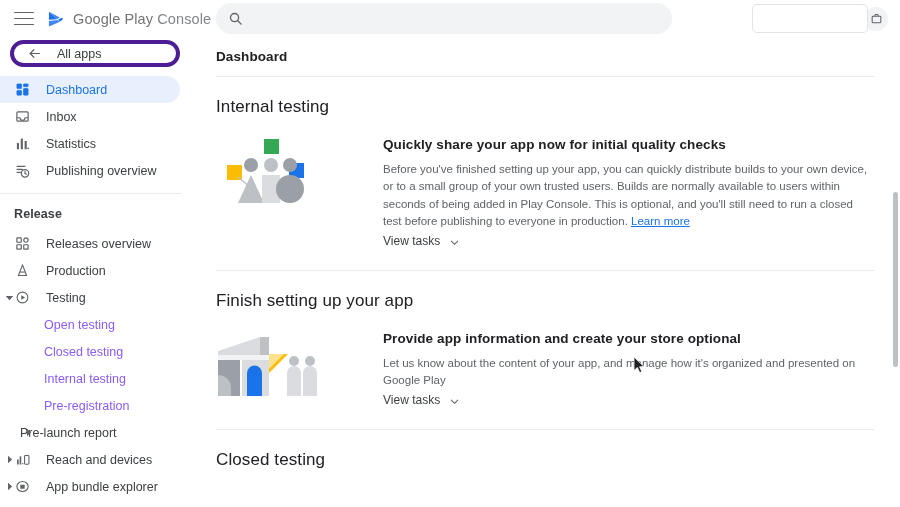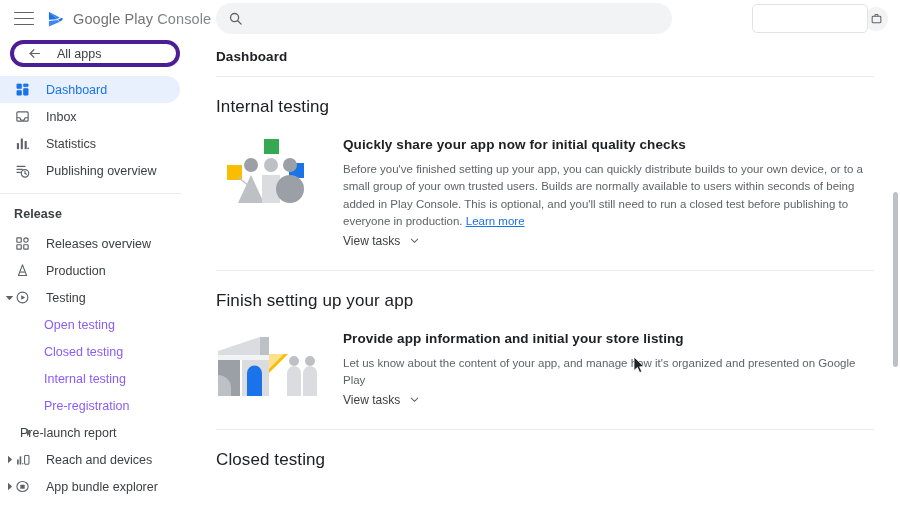--- a/index.html
+++ b/index.html
@@ -119,31 +119,31 @@
     font-size: 13.5px; font-weight: 700; color: #202124;
     padding: 12px 0 0 26px; letter-spacing: .1px;
   }
   .hr { height: 1px; background: #e8eaed; margin: 12px 26px 0 26px; }
 
   .sec-title {
     font-size: 17px; color: #202124; font-weight: 400;
     padding: 20px 0 0 26px; letter-spacing: .1px;
   }
 
-  .card { display: flex; padding: 20px 26px 0 26px; }
+  .card { display: flex; padding: 20px 26px 0 26px; gap: 40px; }
   .card-art { width: 105px; flex: 0 0 105px; position: relative; }
   .card-body { flex: 1; padding-left: 22px; }
   .card-head {
     font-size: 13.5px; font-weight: 700; color: #202124;
     letter-spacing: .1px; margin-bottom: 9px;
   }
   .card-text { font-size: 11.5px; color: #5f6368; line-height: 1.52; max-width: 540px; }
   .learn { color: #1a73e8; text-decoration: underline; cursor: pointer; }
   .view-tasks {
-    display: inline-flex; align-items: center; gap: 9px;
+    display: inline-flex; align-items: flex-end; gap: 9px;
     font-size: 12px; color: #3c4043; cursor: pointer;
   }
 
   .scrollbar {
     position: absolute; right: 2px; top: 155px;
     width: 5px; height: 175px;
     background: #bdc1c6; border-radius: 3px;
   }
   .cursor { position: absolute; left: 634px; top: 357px; width: 12px; height: 18px; }
 </style>
@@ -416,21 +416,21 @@
           <path d="M31 42 a7.5 7.5 0 0 1 15 0 v23 H31 Z" fill="#1a73e8"></path>
           <polygon points="53,23 72,23 53,42" fill="#fbbc04"></polygon>
           <polygon points="53,23 68,23 53,38" fill="#fff" opacity=".55"></polygon>
           <circle cx="78" cy="30" r="5" fill="#bdc1c6"></circle>
           <path d="M71 42 a7 7 0 0 1 14 0 v23 H71 Z" fill="#dadce0"></path>
           <circle cx="94" cy="30" r="5" fill="#bdc1c6"></circle>
           <path d="M87 42 a7 7 0 0 1 14 0 v23 H87 Z" fill="#dadce0"></path>
         </svg>
       </div>
       <div class="card-body">
-        <div class="card-head">Provide app information and initial your store listing</div>
+        <div class="card-head">Provide app information and create your store optional</div>
         <div class="card-text">
           <span>Let us know about the content of your app, and manage how it's organized and presented on Google Play</span>
         </div>
         <div class="view-tasks">
           <span>View tasks</span>
           <svg width="11" height="11" viewBox="0 0 24 24" fill="none" stroke="#5f6368" stroke-width="2.2" stroke-linecap="round" stroke-linejoin="round">
             <polyline points="5,9 12,16 19,9"></polyline>
           </svg>
         </div>
       </div>

